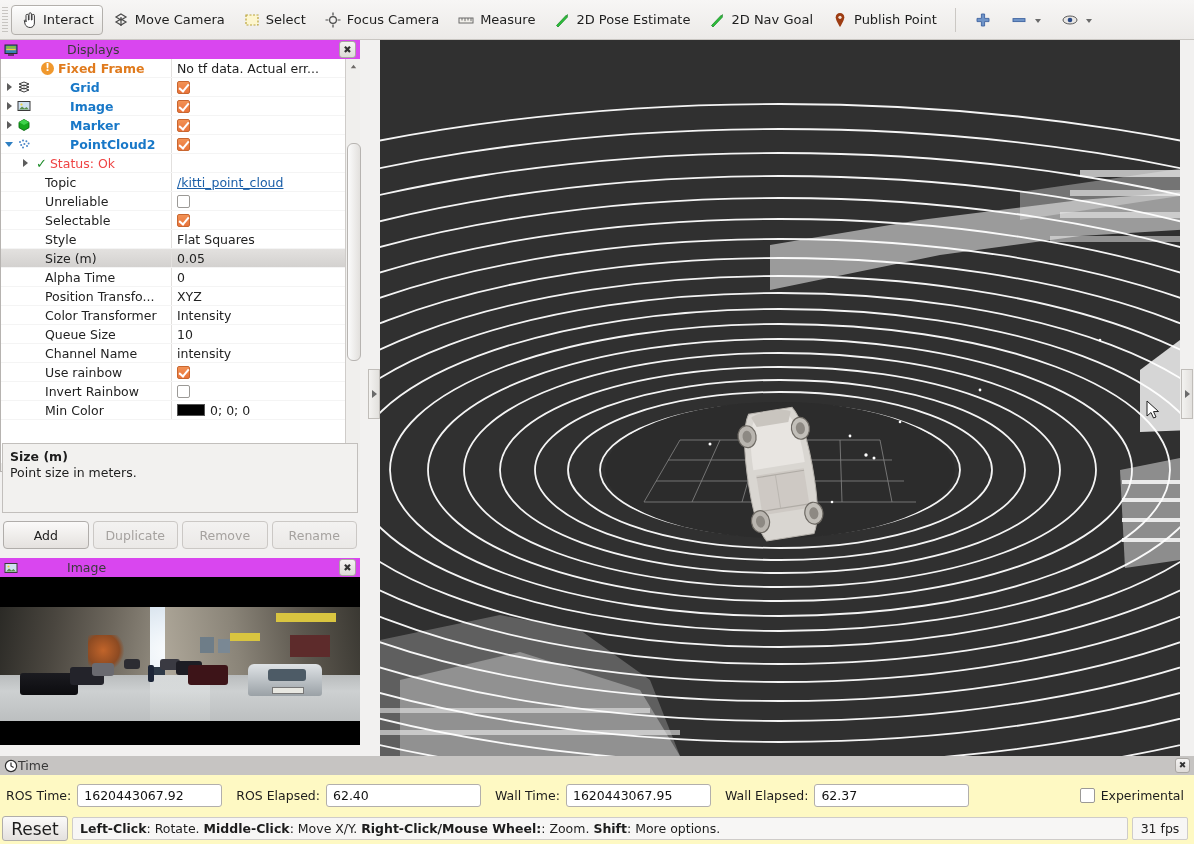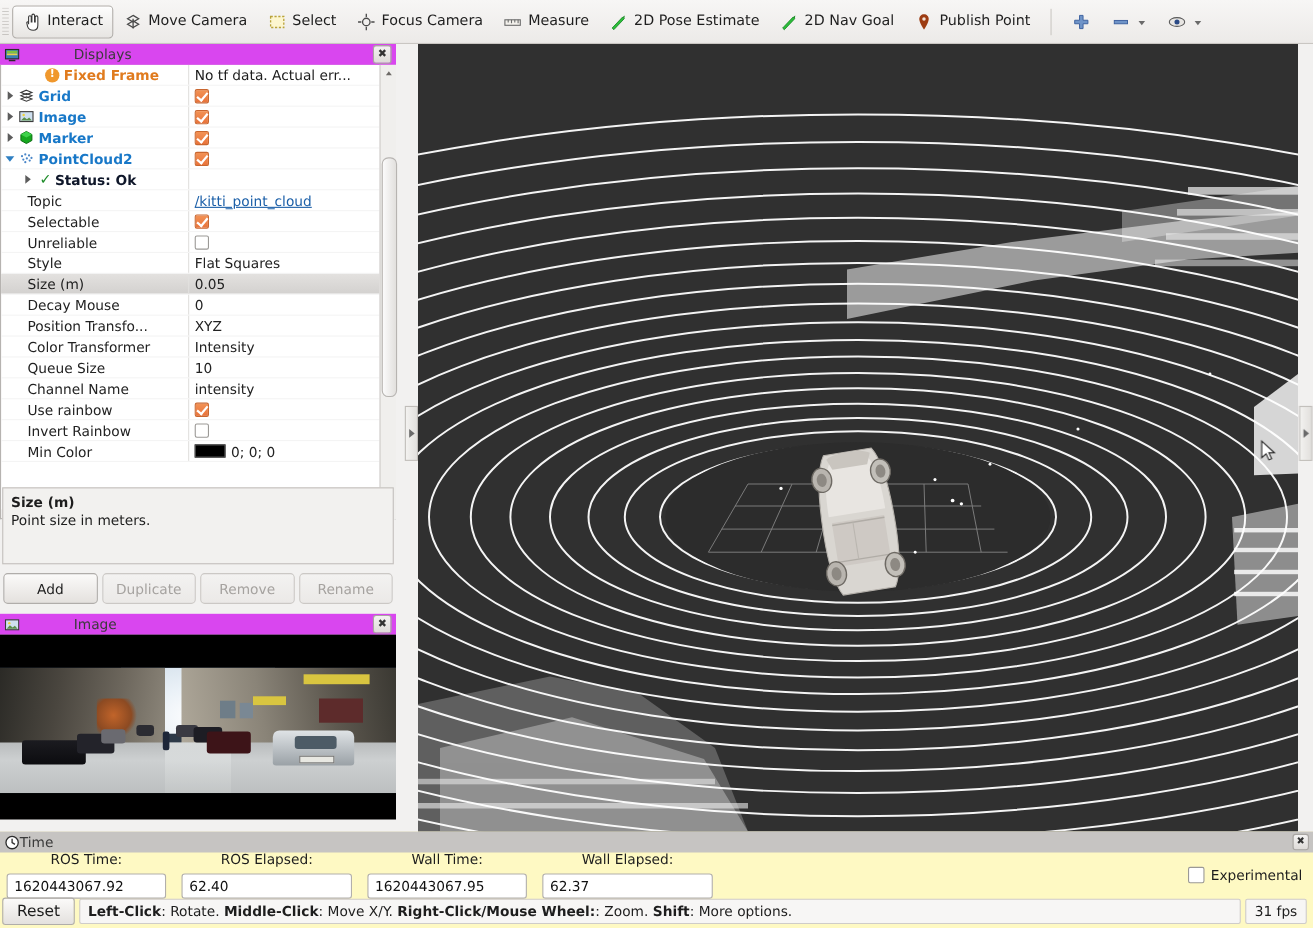--- a/index.html
+++ b/index.html
@@ -58,25 +58,25 @@
     display:flex;align-items:center;height:19px;font-size:12.5px;
     border-bottom:1px solid #f4f4f4;box-sizing:border-box;
   }
   .trow.sel{background:linear-gradient(to bottom,#e3e1df,#d3d1cf);}
   .tcell-l{width:171px;display:flex;align-items:center;box-sizing:border-box;
     height:100%;border-right:1px solid #e2e0de;}
   .tcell-r{flex:1;display:flex;align-items:center;padding-left:5px;height:100%;}
   .arrow{width:16px;height:19px;display:flex;align-items:center;justify-content:center;flex:none;}
   .arrow .r{width:0;height:0;border-left:5px solid #5c5c5c;border-top:4px solid transparent;border-bottom:4px solid transparent;}
   .arrow .d{width:0;height:0;border-top:5px solid #2e7fc2;border-left:4px solid transparent;border-right:4px solid transparent;}
-  .topname{color:#1878c8;font-weight:bold;font-size:12.5px;}
+  .topname{color:#1878c8;font-weight:bold;font-size:12.5px;margin-left:35px;}
   .propname{color:#222;padding-left:4px;}
   .propval{color:#222;}
   .ind1{padding-left:16px;}
-  .ind2{padding-left:20px;}
+  .ind2{padding-left:40px;}
   .ind3{padding-left:40px;}
   .chk{width:13px;height:13px;box-sizing:border-box;border:1px solid #9b9996;
     border-radius:2px;background:#fff;display:inline-block;position:relative;}
   .chk.on{background:linear-gradient(to bottom,#f29255,#e9733a);border-color:#c9662f;}
   .chk.on:after{content:"";position:absolute;left:3px;top:0px;width:4px;height:8px;
     border:solid #fff;border-width:0 2px 2px 0;transform:rotate(40deg);}
   .link{color:#1b5fa8;text-decoration:underline;}
   .warnico{width:13px;height:13px;border-radius:50%;background:#f0982d;
     color:#fff;font-size:10px;font-weight:bold;display:inline-flex;
     align-items:center;justify-content:center;line-height:1;flex:none;}
@@ -142,31 +142,31 @@
   .collapse .tri{width:0;height:0;border-right:5px solid #6a6a6a;
     border-top:4px solid transparent;border-bottom:4px solid transparent;}
   #collapse-left{left:368px;top:369px;}
   #collapse-right{left:1181px;top:369px;}
 
   
   #time-dock{left:0;top:756px;width:1194px;height:88px;background:#fef9c3;}
   .time-title{height:19px;background:#c6c4c2;display:flex;align-items:center;
     padding:0 4px;font-size:12.5px;color:#3a3a3a;}
   .time-body{height:40px;display:flex;align-items:center;padding:0 6px;gap:6px;box-sizing:border-box;}
-  .tfield{display:flex;align-items:center;gap:6px;flex-direction:column;}
+  .tfield{display:flex;align-items:center;gap:6px;}
   .tfield label{font-size:12.5px;white-space:nowrap;}
   .tinput{height:23px;border:1px solid #b2afac;border-radius:3px;background:#fff;
     display:flex;align-items:center;padding:0 6px;font-size:12.5px;box-sizing:border-box;color:#111;}
   #ros-time-input{width:145px;} #ros-elapsed-input{width:155px;}
   #wall-time-input{width:145px;} #wall-elapsed-input{width:155px;}
   .expwrap{margin-left:auto;display:flex;align-items:flex-start;gap:6px;padding-right:4px;}
   .chk2{width:13px;height:13px;border:1px solid #9b9996;background:#fff;border-radius:2px;}
   .statusbar{height:27px;display:flex;align-items:center;gap:4px;padding:0 2px;box-sizing:border-box;}
   .reset-btn{height:23px;min-width:48px;padding:0 8px;border:1px solid #b0adaa;border-radius:3px;
-    background:linear-gradient(to bottom,#fbfaf9,#e4e1de);font-size:14px;
+    background:linear-gradient(to bottom,#fbfaf9,#e4e1de);font-size:17px;
     display:flex;align-items:center;justify-content:center;}
   .hint{flex:1;height:23px;border:1px solid #cfccc9;background:#f7f6f5;border-radius:2px;
     display:flex;align-items:center;padding:0 7px;font-size:12.5px;box-sizing:border-box;}
   .hint b{font-weight:bold;}
   .fps{height:23px;min-width:56px;border:1px solid #cfccc9;background:#f7f6f5;border-radius:2px;
     display:flex;align-items:center;justify-content:center;font-size:12.5px;box-sizing:border-box;
     margin-right:4px;}
   .dock-x.small{width:13px;height:13px;font-size:9px;}
 </style>
 </head>
@@ -408,74 +408,74 @@
               <span class="chk on"></span>
             </div>
         </div>
 
         <div class="trow">
           <div class="tcell-l ind1" style="gap:3px">
             <span class="arrow">
                 <i class="r"></i>
               </span>
             <span style="color:#1e8c2a;font-weight:bold;font-size:13px">✓</span>
-            <span style="font-weight:bold;color:#0f172a">Status: Ok</span>
+            <span style="font-weight:normal;color:#ef4444">Status: Ok</span>
           </div>
           <div class="tcell-r"></div>
         </div>
 
         <div class="trow">
           <div class="tcell-l ind2">
               <span class="propname">Topic</span>
             </div>
           <div class="tcell-r">
               <span class="link">/kitti_point_cloud</span>
             </div>
         </div>
 
         <div class="trow">
           <div class="tcell-l ind2">
+              <span class="propname">Unreliable</span>
+            </div>
+          <div class="tcell-r">
+              <span class="chk"></span>
+            </div>
+        </div>
+
+        <div class="trow">
+          <div class="tcell-l ind2">
               <span class="propname">Selectable</span>
             </div>
           <div class="tcell-r">
               <span class="chk on"></span>
             </div>
         </div>
 
         <div class="trow">
           <div class="tcell-l ind2">
-              <span class="propname">Unreliable</span>
-            </div>
-          <div class="tcell-r">
-              <span class="chk"></span>
-            </div>
-        </div>
-
-        <div class="trow">
-          <div class="tcell-l ind2">
               <span class="propname">Style</span>
             </div>
           <div class="tcell-r">
               <span class="propval">Flat Squares</span>
             </div>
         </div>
 
         <div class="trow sel">
           <div class="tcell-l ind2">
               <span class="propname">Size (m)</span>
             </div>
           <div class="tcell-r">
               <span class="propval">0.05</span>
             </div>
         </div>
 
 
         <div class="trow">
           <div class="tcell-l ind2">
-              <span class="propname">Decay Mouse</span>
+              <span class="propname">Alpha Time</span>
             </div>
           <div class="tcell-r">
               <span class="propval">0</span>
             </div>
         </div>
 
         <div class="trow">
           <div class="tcell-l ind2">
               <span class="propname">Position Transfo...</span>
             </div>

